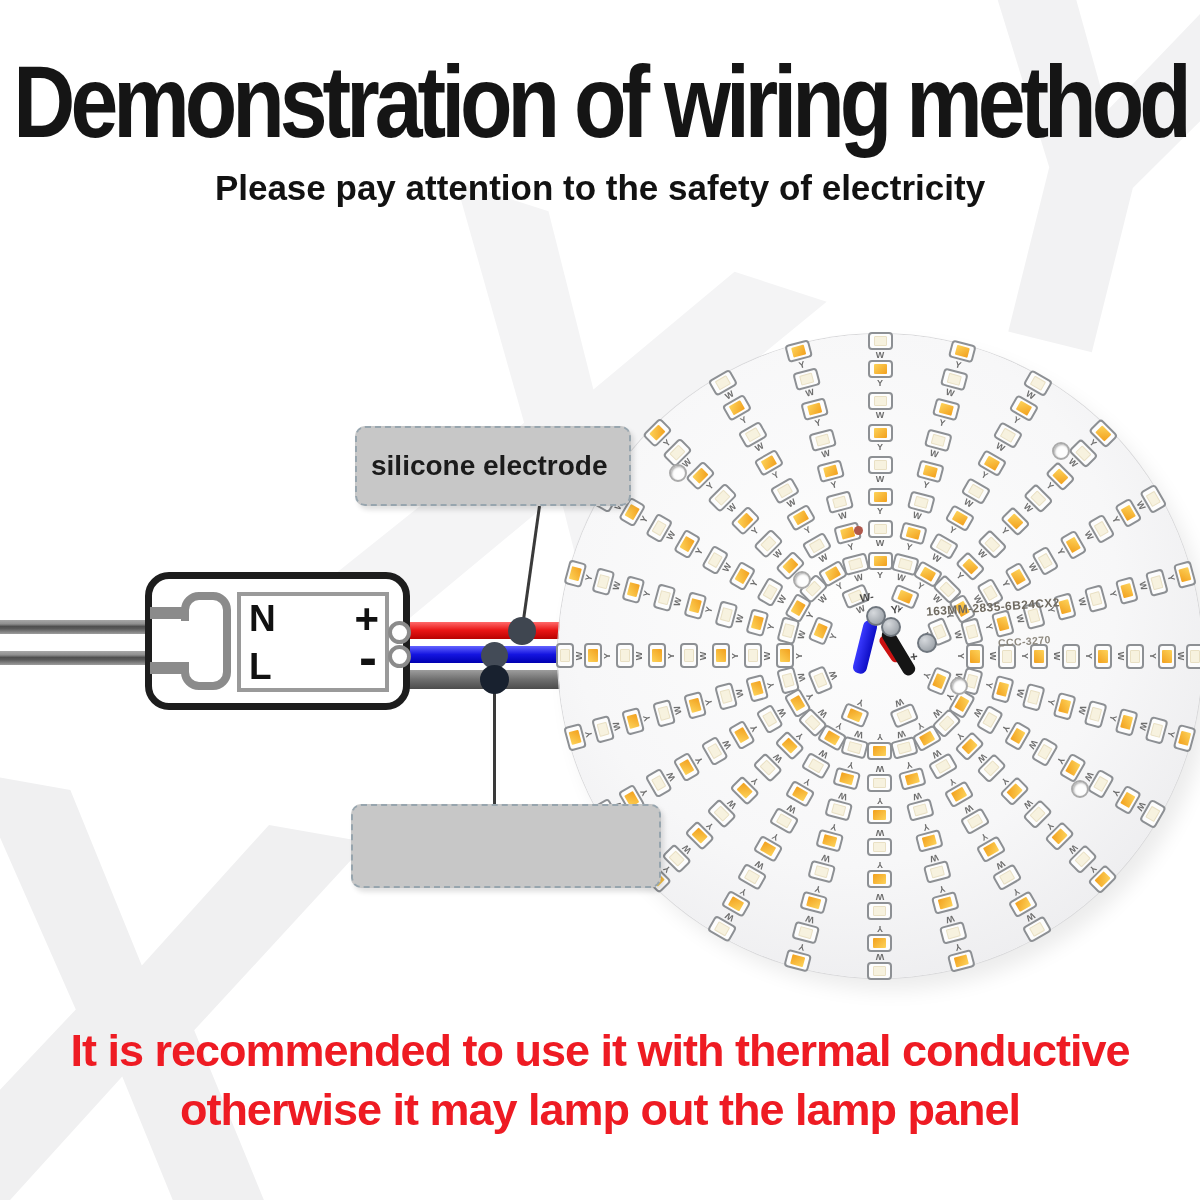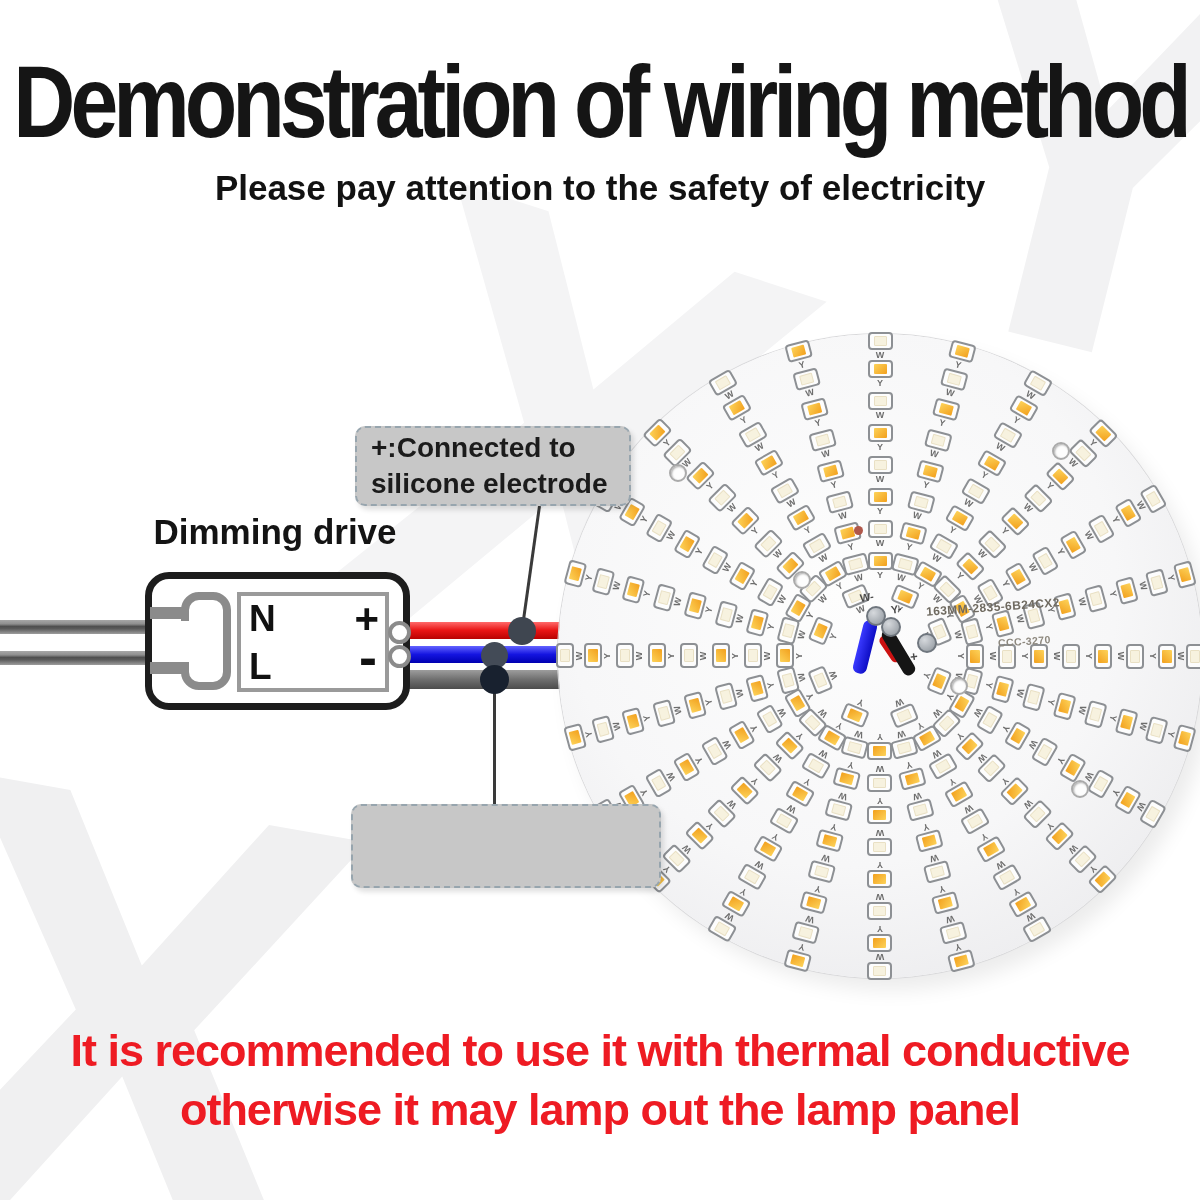--- a/index.html
+++ b/index.html
@@ -1339,37 +1339,35 @@
         <div class="led-label">W</div>
       </div>
     </div>
 
   <div class="abs leader l1"></div>
   <div class="abs leader l2"></div>
   <div class="abs jdot jd1"></div>
   <div class="abs jdot jd2"></div>
   <div class="abs jdot jd3"></div>
 
-  <div class="abs drv-label">Dimming drive</div>
   <div class="abs drv-box"></div>
   <div class="abs drv-stub stub1"></div>
   <div class="abs drv-stub stub2"></div>
   <div class="abs drv-conn"></div>
   <div class="abs drv-notch"></div>
   <div class="abs term-block">
     <span class="t-n">N</span>
     <span class="t-l">L</span>
     <span class="t-p">+</span>
     <span class="t-m">-</span>
   </div>
   <div class="abs term-circle tc1"></div>
   <div class="abs term-circle tc2"></div>
 
   <div class="abs callout callout-pos">
-    <div>+:Connected to</div>
     <div>silicone electrode</div>
   </div>
   <div class="abs callout callout-neg">
   </div>
 
   <div class="abs footer">
     <div>It is recommended to use it with thermal conductive</div>
     <div>otherwise it may lamp out the lamp panel</div>
   </div>
 

